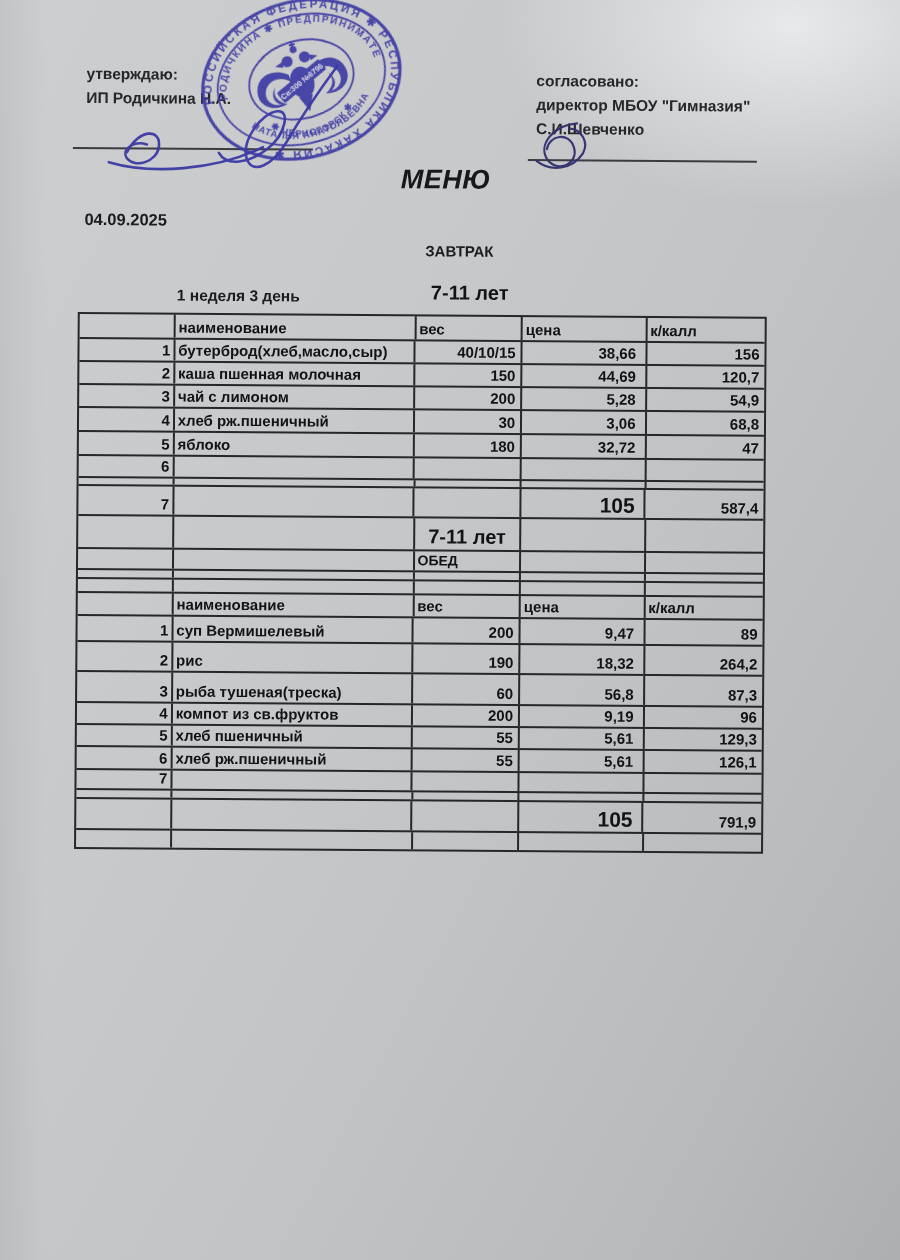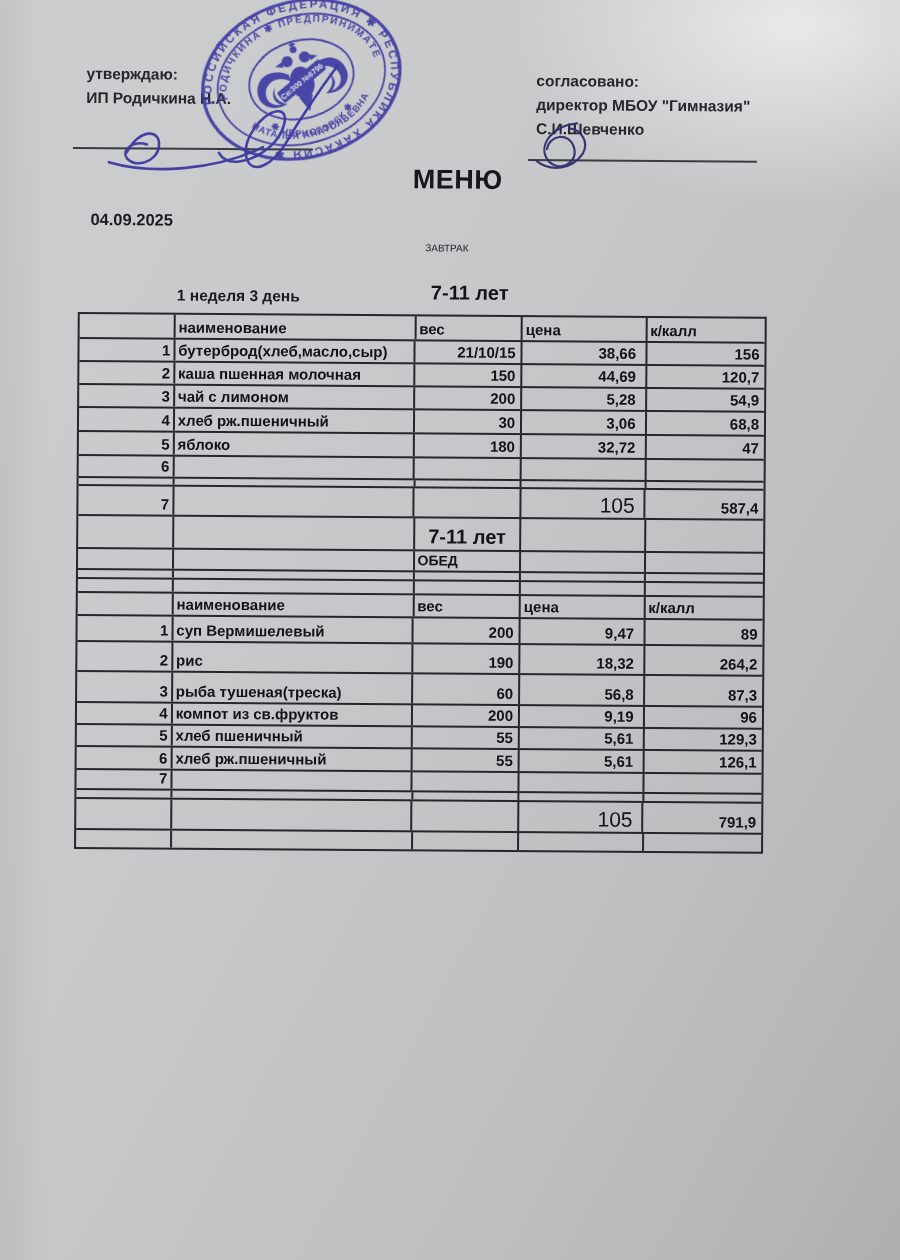--- a/index.html
+++ b/index.html
@@ -14,41 +14,41 @@
       linear-gradient(118deg, #cdced0 0%, #c8c9cb 35%, #c2c3c5 60%, #b8b9bb 85%, #aeafb1 100%);
   }
   #doc{ position:absolute; inset:0; transform:rotate(.4deg); transform-origin:90px 280px; }
   .abs{ position:absolute; }
 
   .approve, .agree{ font-size:15.5px; font-weight:600; line-height:24px; color:#26272b; }
   .sig-line{ height:2px; background:#3b3c40; }
 
   .title{ font-size:27px; font-weight:700; letter-spacing:.5px; color:#17181c; }
   .date{ font-size:16.5px; font-weight:700; color:#1b1c20; }
-  .meal1{ font-size:10px; font-weight:400; color:#1b1c20; }
+  .meal1{ font-size:15px; font-weight:700; color:#1b1c20; }
   .week{ font-size:15.5px; font-weight:700; color:#1b1c20; }
   .agetop{ font-size:20px; font-weight:700; color:#121317; }
 
   .menu-table{ position:absolute; left:78px; top:312px; width:689px; border:2px solid #26272b; }
   .tr{ display:flex; border-top:2px solid #26272b; }
   .tr.first{ border-top:none; }
   .td{
     border-left:2px solid #26272b; display:flex; align-items:flex-end;
     padding:0 3px 2px 3px; font-size:15px; font-weight:600; color:#121317;
     line-height:1.05; white-space:nowrap; overflow:visible;
   }
   .td.first{ border-left:none; }
   .c0{ width:95px;  justify-content:flex-end; padding-right:3px; }
   .c1{ width:244px; }
   .c2{ width:108px;text-align:center; }
   .c3{ width:126px; }
   .c4{ width:121px; }
   .r{ justify-content:flex-end; padding-right:5px; }
   .price-r{ justify-content:flex-end; padding-right:9px; }
-  .big{ font-size:21px; font-weight:400; line-height:1; }
+  .big{ font-size:21px; font-weight:700; line-height:1; }
   .bold{ font-weight:700;padding-left:22px; }
   .center{ justify-content:center; }
   .agecell{ font-size:20px; font-weight:700; }
   .obedcell{ font-size:14px; font-weight:700; }
 </style>
 </head>
 <body>
 
 <div class="paper">
 <div id="doc">
@@ -111,40 +111,40 @@
         <path d="M126,152 C138,128 160,128 158,146 C156,162 134,168 126,158 C120,150 132,140 146,144"></path>
         <path d="M108,162 C150,174 214,170 262,146"></path>
       </g>
       <g stroke="#32306f" stroke-width="2.2" opacity="0.95">
         <path d="M576,120 C552,122 536,142 547,157 C558,170 578,160 573,144 C568,128 548,132 546,146"></path>
         <path d="M536,158 C550,169 572,166 582,150 C588,139 581,126 568,125"></path>
       </g>
     </g>
   </svg>
 
-  <div class="abs title" style="left:412px; top:162px;">МЕНЮ</div>
-  <div class="abs date" style="left:90px; top:210px;">04.09.2025</div>
+  <div class="abs title" style="left:400px; top:162px;font-style:italic;">МЕНЮ</div>
+  <div class="abs date" style="left:84px; top:210px;">04.09.2025</div>
   <div class="abs meal1" style="left:425px; top:240px;">ЗАВТРАК</div>
   <div class="abs week" style="left:177px; top:286px;">1 неделя 3 день</div>
   <div class="abs agetop" style="left:431px; top:279px;">7-11 лет</div>
 
   <div class="menu-table">
 
     <div class="tr first" style="height:23px">
       <div class="td first c0"></div>
       <div class="td c1">наименование</div>
       <div class="td c2">вес</div>
       <div class="td c3">цена</div>
       <div class="td c4">к/калл</div>
     </div>
 
     <div class="tr" style="height:23px">
       <div class="td first c0">1</div>
       <div class="td c1">бутерброд(хлеб,масло,сыр)</div>
-      <div class="td c2 r">21/10/15</div>
+      <div class="td c2 r">40/10/15</div>
       <div class="td c3 price-r">38,66</div>
       <div class="td c4 r">156</div>
     </div>
     <div class="tr" style="height:23px">
       <div class="td first c0">2</div>
       <div class="td c1">каша пшенная молочная</div>
       <div class="td c2 r">150</div>
       <div class="td c3 price-r">44,69</div>
       <div class="td c4 r">120,7</div>
     </div>

